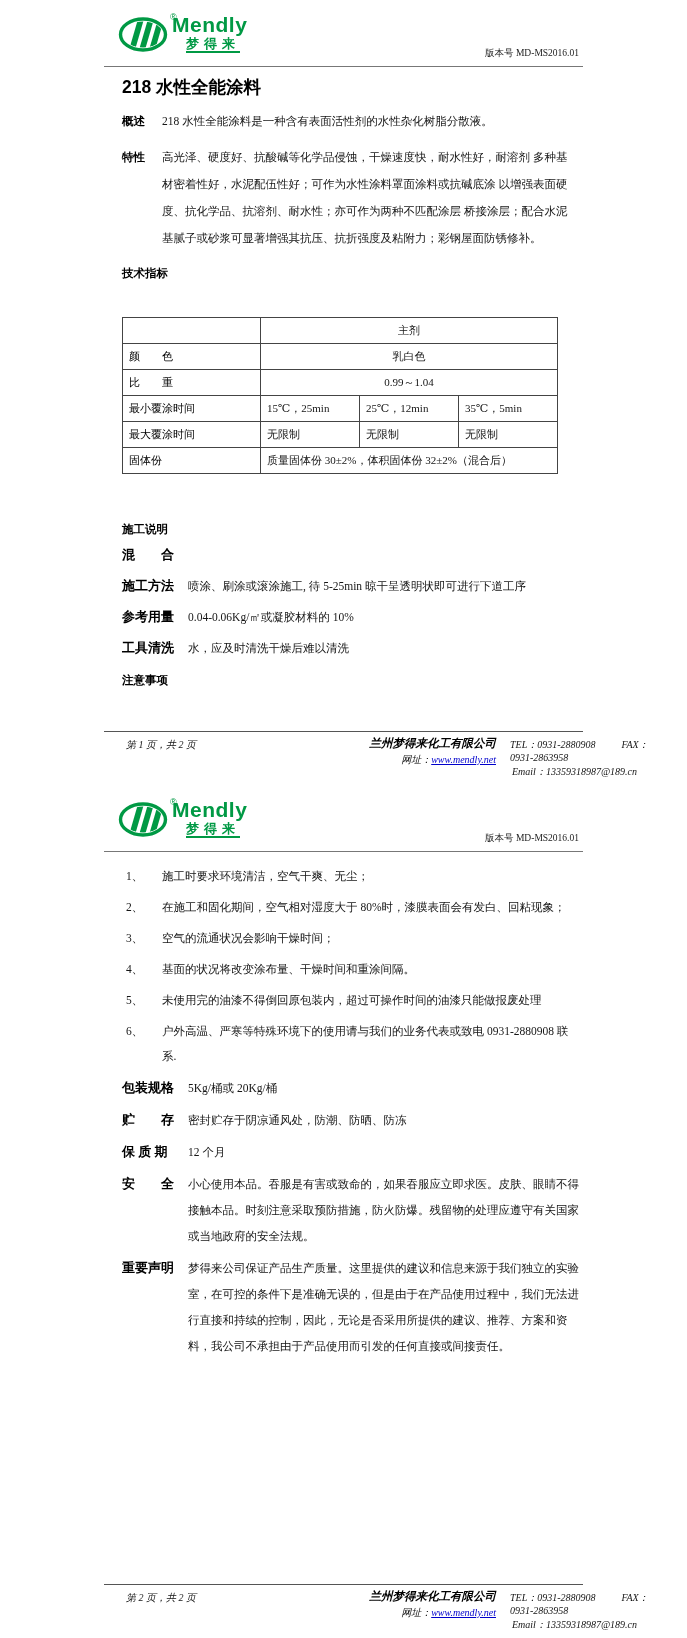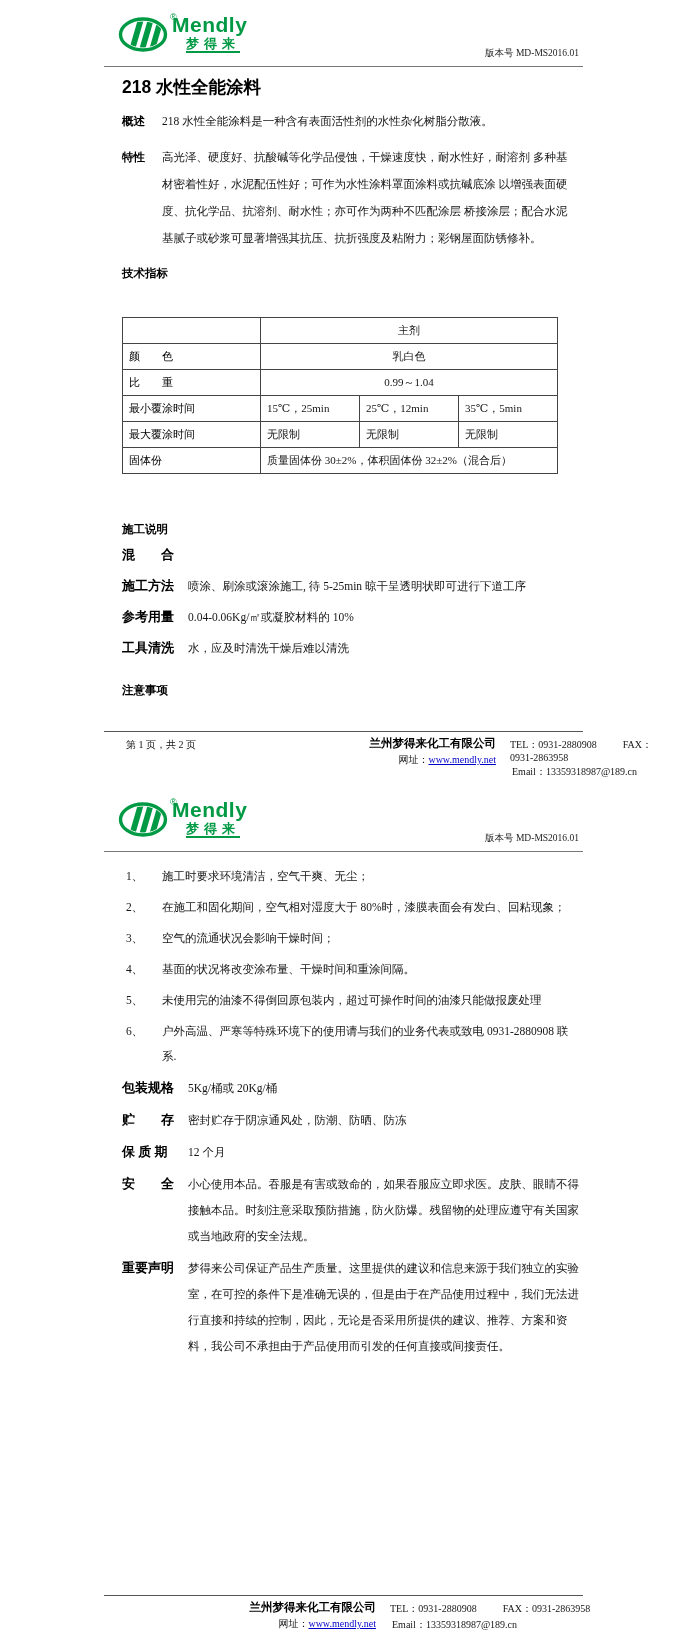--- a/index.html
+++ b/index.html
@@ -45,21 +45,21 @@
   td.ctr{text-align:center;}
 
   .crow{display:flex;margin:5px 106px 0 122px;}
   .crow-label{width:66px;flex-shrink:0;font-family:Liberation Serif, serif;
               font-weight:bold;font-size:13px;line-height:26px;color:#000;}
   .crow-text{flex:1;font-size:11.5px;line-height:26px;}
 
   
   .ftr{position:absolute;left:0;right:0;bottom:6px;}
   .ftr-rule{border:none;border-top:1px solid #555;margin:0 104px 3px 104px;height:0;}
-  .ftr-cols{display:flex;padding:1px 34px 0 126px;font-size:10px;}
+  .ftr-cols{display:flex;padding:1px 34px 0 126px;font-size:10px;font-style:italic;}
   .f-page{width:120px;flex-shrink:0;padding-top:2px;}
   .f-mid{width:250px;flex-shrink:0;text-align:right;}
   .f-company{font-family:"Liberation Sans",sans-serif;font-weight:bold;font-size:11.5px;color:#000;}
   .f-web{margin-top:2px;}
   .f-right{flex:1;text-align:left;padding-left:14px;padding-top:2px;}
   .f-right .row1 span{margin-right:26px;}
   .f-right .row2{margin-top:2px;padding-left:2px;}
   a.link{color:#0000cc;text-decoration:underline;cursor:pointer;}
 
   
@@ -157,21 +157,21 @@
   </div>
   <div class="crow">
     <div class="crow-label">参考用量</div>
     <div class="crow-text">0.04-0.06Kg/㎡或凝胶材料的 10%</div>
   </div>
   <div class="crow">
     <div class="crow-label">工具清洗</div>
     <div class="crow-text">水，应及时清洗干燥后难以清洗</div>
   </div>
 
-  <div class="h-bold" style="margin-top:22px;">注意事项</div>
+  <div class="h-bold" style="margin-top:12px;">注意事项</div>
 
   <div class="ftr">
     <hr class="ftr-rule">
     <div class="ftr-cols">
       <div class="f-page">第 1 页，共 2 页</div>
       <div class="f-mid">
         <div class="f-company">兰州梦得来化工有限公司</div>
         <div class="f-web">
           <span>网址：</span><a class="link">www.mendly.net</a>
         </div>
@@ -261,20 +261,21 @@
     </div>
     <div class="crow">
       <div class="crow-label">重要声明</div>
       <div class="crow-text">梦得来公司保证产品生产质量。这里提供的建议和信息来源于我们独立的实验室，在可控的条件下是准确无误的，但是由于在产品使用过程中，我们无法进行直接和持续的控制，因此，无论是否采用所提供的建议、推荐、方案和资料，我公司不承担由于产品使用而引发的任何直接或间接责任。</div>
     </div>
   </div>
 
   <div class="ftr">
     <hr class="ftr-rule">
     <div class="ftr-cols">
+      <div class="f-page">第 2 页，共 2 页</div>
       <div class="f-mid">
         <div class="f-company">兰州梦得来化工有限公司</div>
         <div class="f-web">
           <span>网址：</span><a class="link">www.mendly.net</a>
         </div>
       </div>
       <div class="f-right">
         <div class="row1">
           <span>TEL：0931-2880908</span><span>FAX：0931-2863958</span>
         </div>

